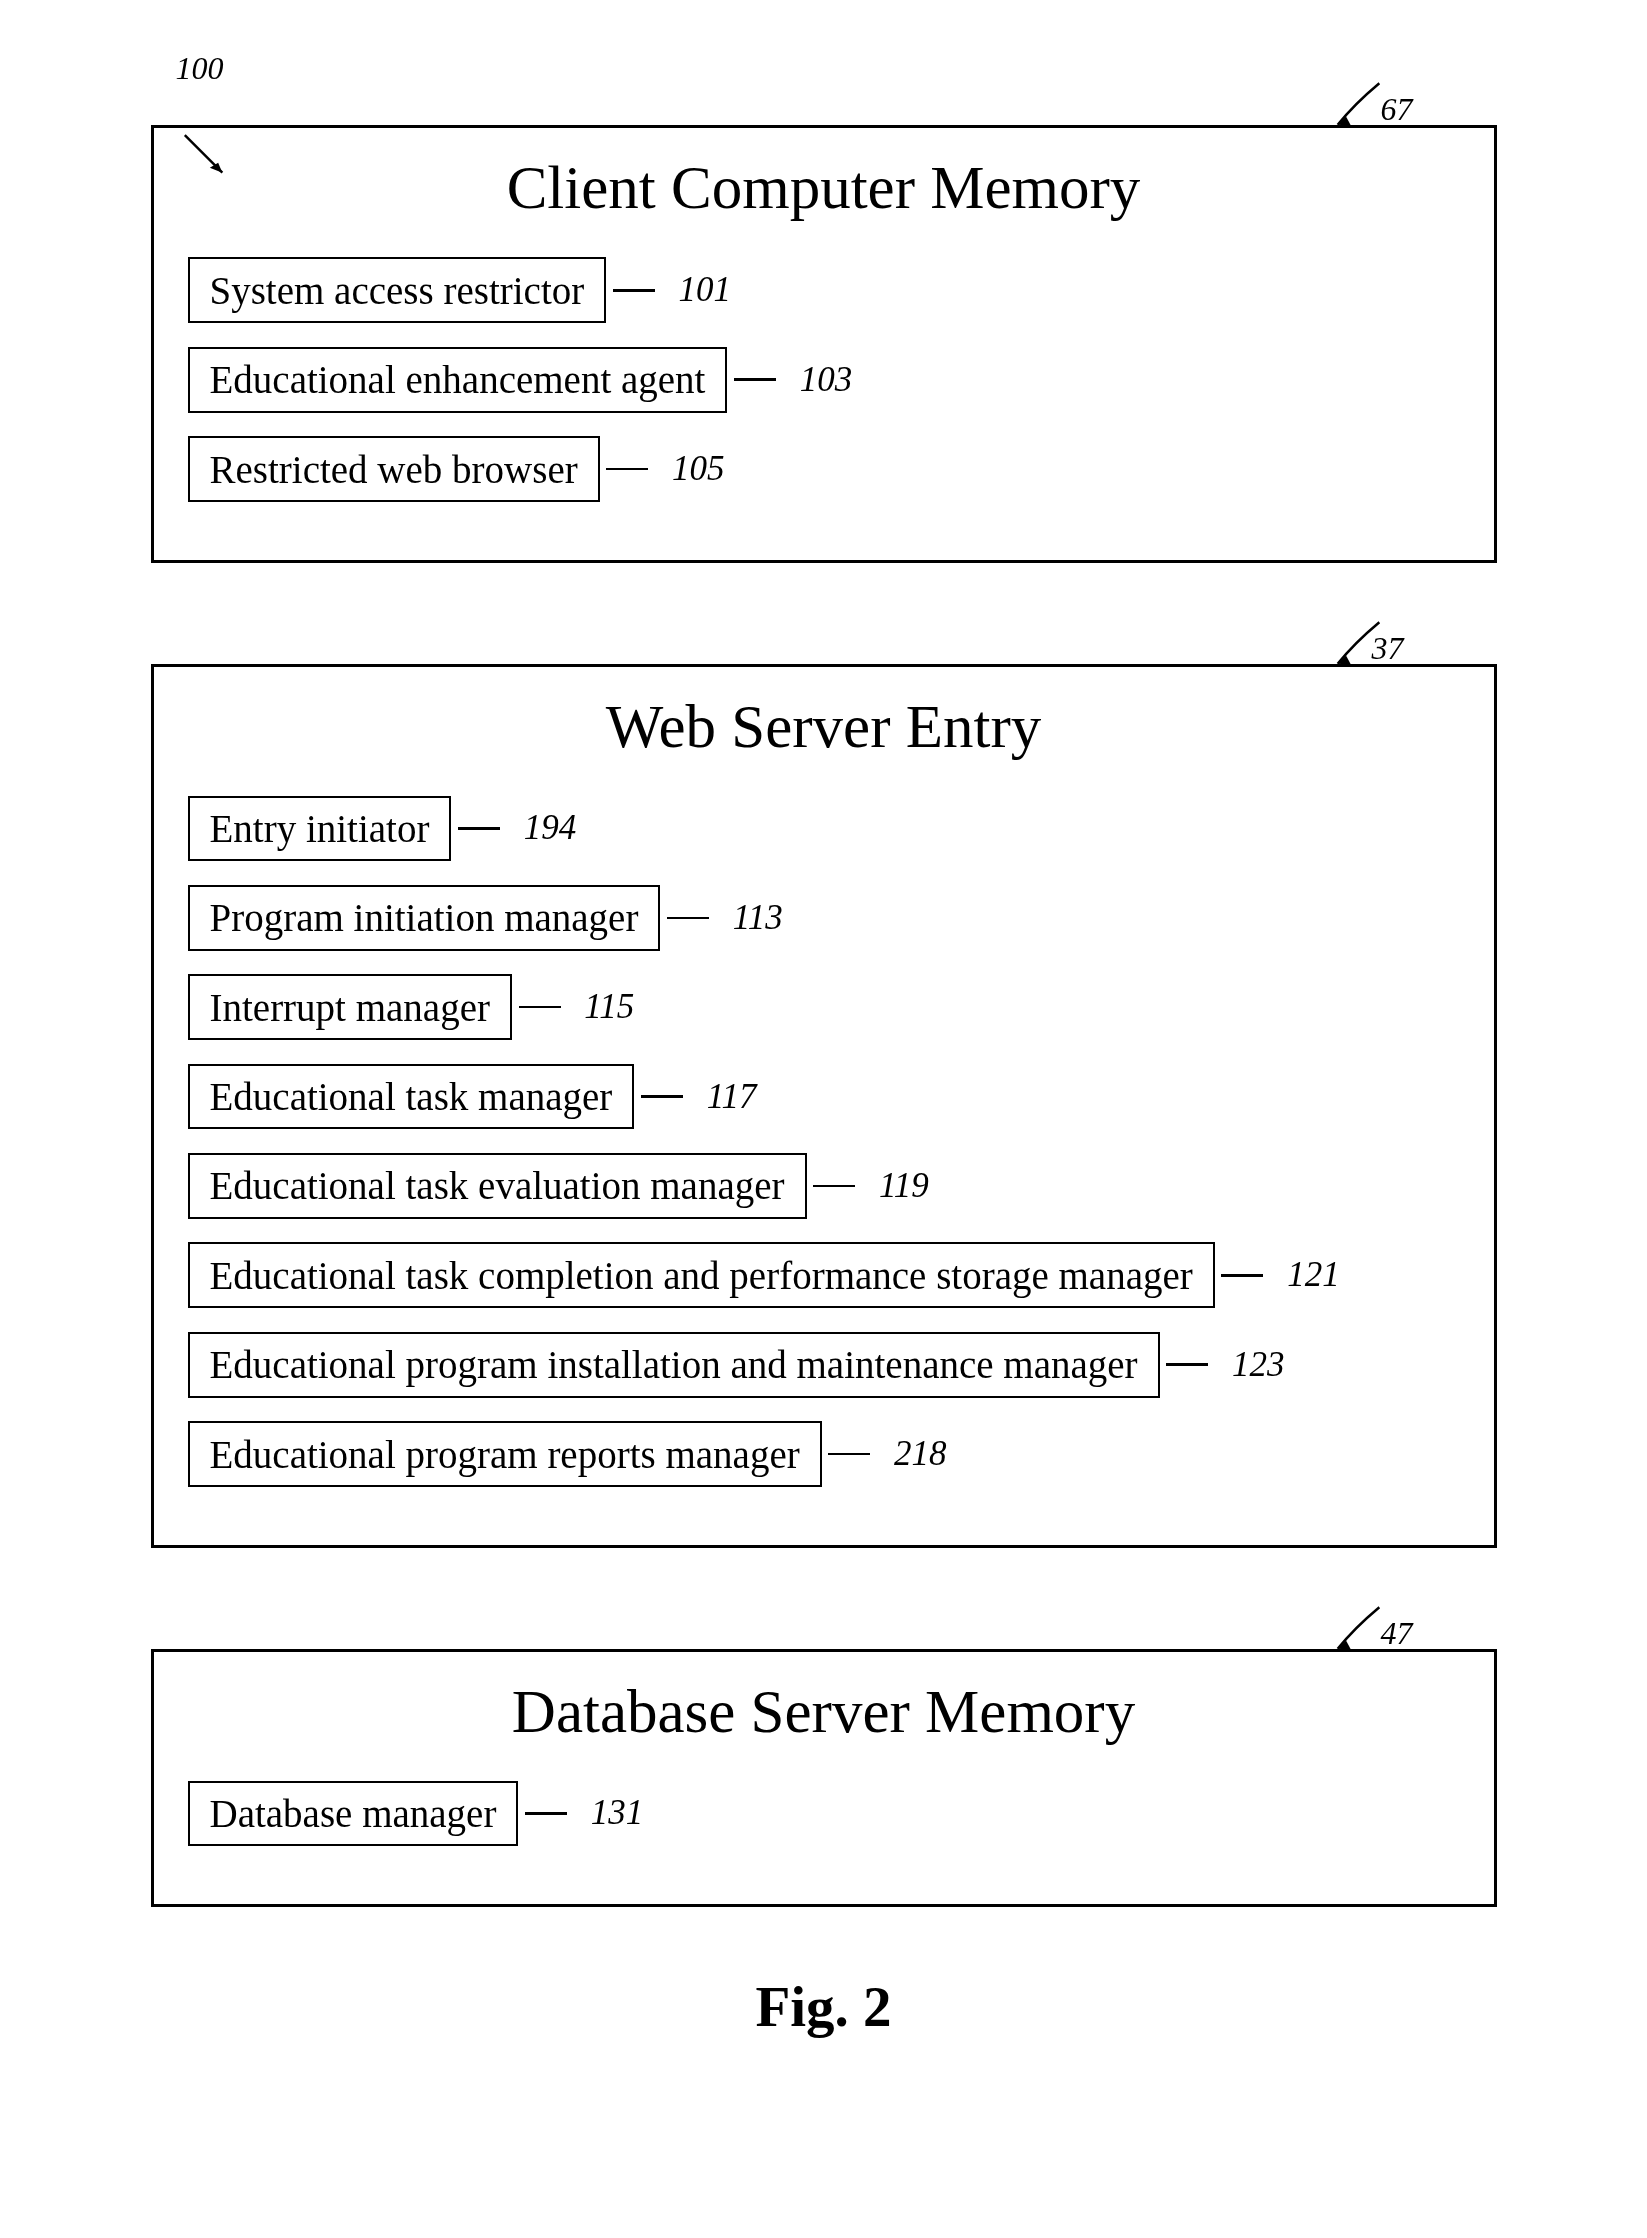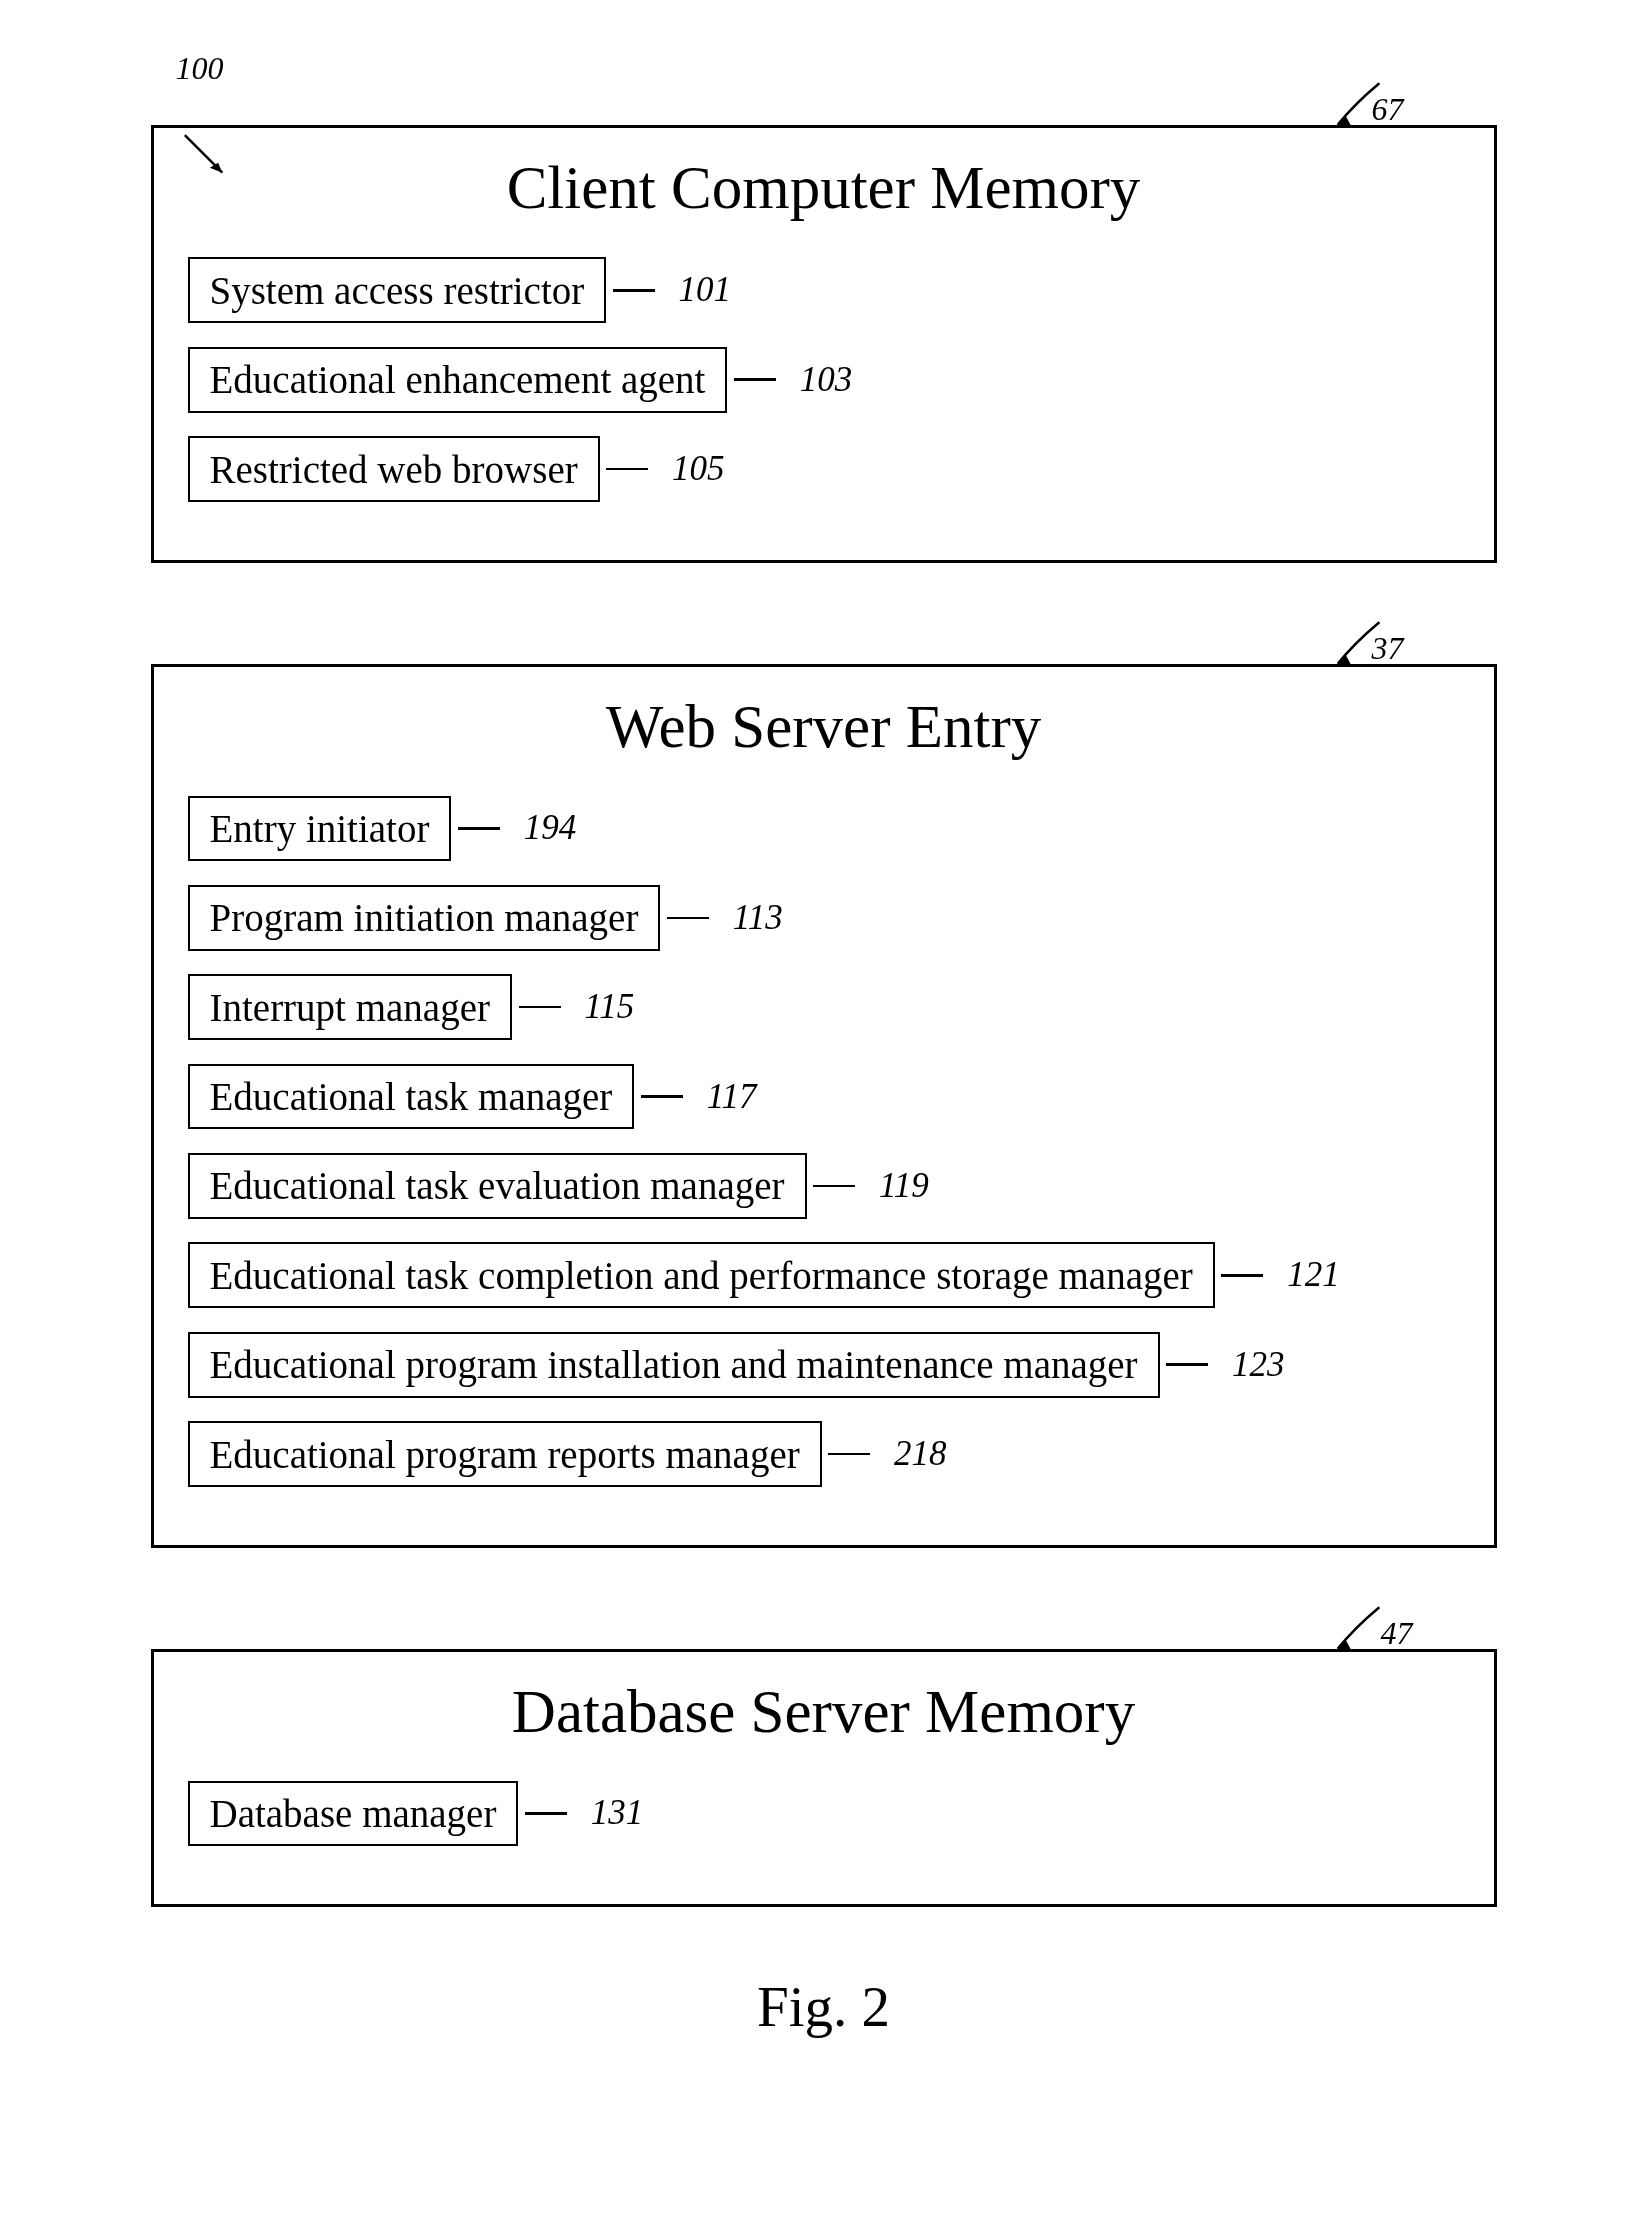--- a/index.html
+++ b/index.html
@@ -70,20 +70,21 @@
     
     .section-gap {
       height: 101px;
     }
 
     .fig-label {
       font-size: 57px;
       text-align: center;
       margin-top: 67px;
       font-family: 'Times New Roman', Times, serif;
+      font-weight: bold;
     }
 
     
     .arrow-svg {
       overflow: visible;
     }
   </style>
 </head>
 <body>
 
@@ -94,60 +95,60 @@
       <span class="ref-label" style="margin-left:25px;">100</span>
       <svg class="arrow-svg" width="101" height="50" viewBox="0 0 120 60">
         <line x1="40" y1="5" x2="85" y2="50" stroke="#000" stroke-width="3"></line>
         <polygon points="85,50 70,44 80,38" fill="#000"></polygon>
       </svg>
     </div>
   </div>
 
   <div style="width:1346px; position:relative;">
 
+    <div style="position:absolute; top:-46px; right:84px; display:flex; flex-direction:column; align-items:flex-end;">
+      <svg class="arrow-svg" width="84" height="50" viewBox="0 0 100 60">
+        <path d="M 60 5 Q 30 30 10 55" stroke="#000" stroke-width="3" fill="none"></path>
+        <polygon points="10,55 20,45 26,56" fill="#000"></polygon>
+      </svg>
+      <span class="ref-label" style="margin-left:34px; margin-top:-38px;">67</span>
+    </div>
+
+    <div class="memory-box">
+      <div class="memory-box-title">Client Computer Memory</div>
+
+      <div id="client-components">
+          <div class="component-row">
+            <div class="component-box">System access restrictor</div>
+            <span style="display: inline-block; width: 42px; height: 2.5px; background: rgb(0, 0, 0); vertical-align: middle; margin: 0px 6.7px;"></span>
+            <span class="component-ref">101</span>
+          </div>
+          <div class="component-row">
+            <div class="component-box">Educational enhancement agent</div>
+            <span style="display: inline-block; width: 42px; height: 2.5px; background: rgb(0, 0, 0); vertical-align: middle; margin: 0px 6.7px;"></span>
+            <span class="component-ref">103</span>
+          </div>
+          <div class="component-row">
+            <div class="component-box">Restricted web browser</div>
+            <span style="display: inline-block; width: 42px; height: 2.5px; background: rgb(0, 0, 0); vertical-align: middle; margin: 0px 6.7px;"></span>
+            <span class="component-ref">105</span>
+          </div>
+        </div>
+    </div>
+  </div>
+
+  <div class="section-gap"></div>
+
+  <div style="width:1346px; position:relative;">
+
     <div style="position:absolute; top:-46px; right:84px; display:flex; flex-direction:column; align-items:center;">
       <svg class="arrow-svg" width="84" height="50" viewBox="0 0 100 60">
         <path d="M 60 5 Q 30 30 10 55" stroke="#000" stroke-width="3" fill="none"></path>
         <polygon points="10,55 20,45 26,56" fill="#000"></polygon>
       </svg>
-      <span class="ref-label" style="margin-left:34px; margin-top:-38px;">67</span>
-    </div>
-
-    <div class="memory-box">
-      <div class="memory-box-title">Client Computer Memory</div>
-
-      <div id="client-components">
-          <div class="component-row">
-            <div class="component-box">System access restrictor</div>
-            <span style="display: inline-block; width: 42px; height: 2.5px; background: rgb(0, 0, 0); vertical-align: middle; margin: 0px 6.7px;"></span>
-            <span class="component-ref">101</span>
-          </div>
-          <div class="component-row">
-            <div class="component-box">Educational enhancement agent</div>
-            <span style="display: inline-block; width: 42px; height: 2.5px; background: rgb(0, 0, 0); vertical-align: middle; margin: 0px 6.7px;"></span>
-            <span class="component-ref">103</span>
-          </div>
-          <div class="component-row">
-            <div class="component-box">Restricted web browser</div>
-            <span style="display: inline-block; width: 42px; height: 2.5px; background: rgb(0, 0, 0); vertical-align: middle; margin: 0px 6.7px;"></span>
-            <span class="component-ref">105</span>
-          </div>
-        </div>
-    </div>
-  </div>
-
-  <div class="section-gap"></div>
-
-  <div style="width:1346px; position:relative;">
-
-    <div style="position:absolute; top:-46px; right:84px; display:flex; flex-direction:column; align-items:center;">
-      <svg class="arrow-svg" width="84" height="50" viewBox="0 0 100 60">
-        <path d="M 60 5 Q 30 30 10 55" stroke="#000" stroke-width="3" fill="none"></path>
-        <polygon points="10,55 20,45 26,56" fill="#000"></polygon>
-      </svg>
       <span class="ref-label" style="margin-left:34px; margin-top:-38px;">37</span>
     </div>
 
     <div class="memory-box">
       <div class="memory-box-title">Web Server Entry</div>
       <div id="webserver-components">
           <div class="component-row">
             <div class="component-box">Entry initiator</div>
             <span style="display: inline-block; width: 42px; height: 2.5px; background: rgb(0, 0, 0); vertical-align: middle; margin: 0px 6.7px;"></span>
             <span class="component-ref">194</span>

